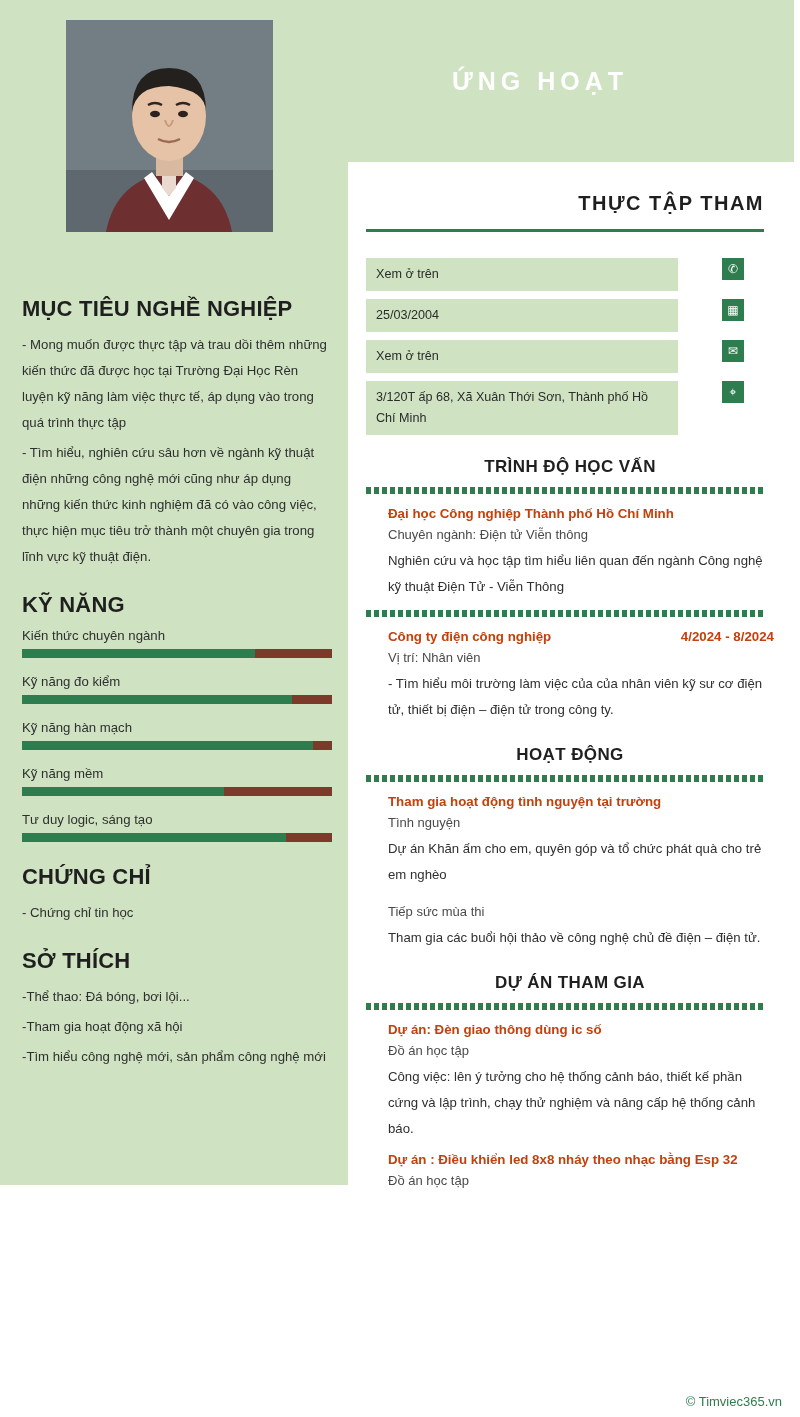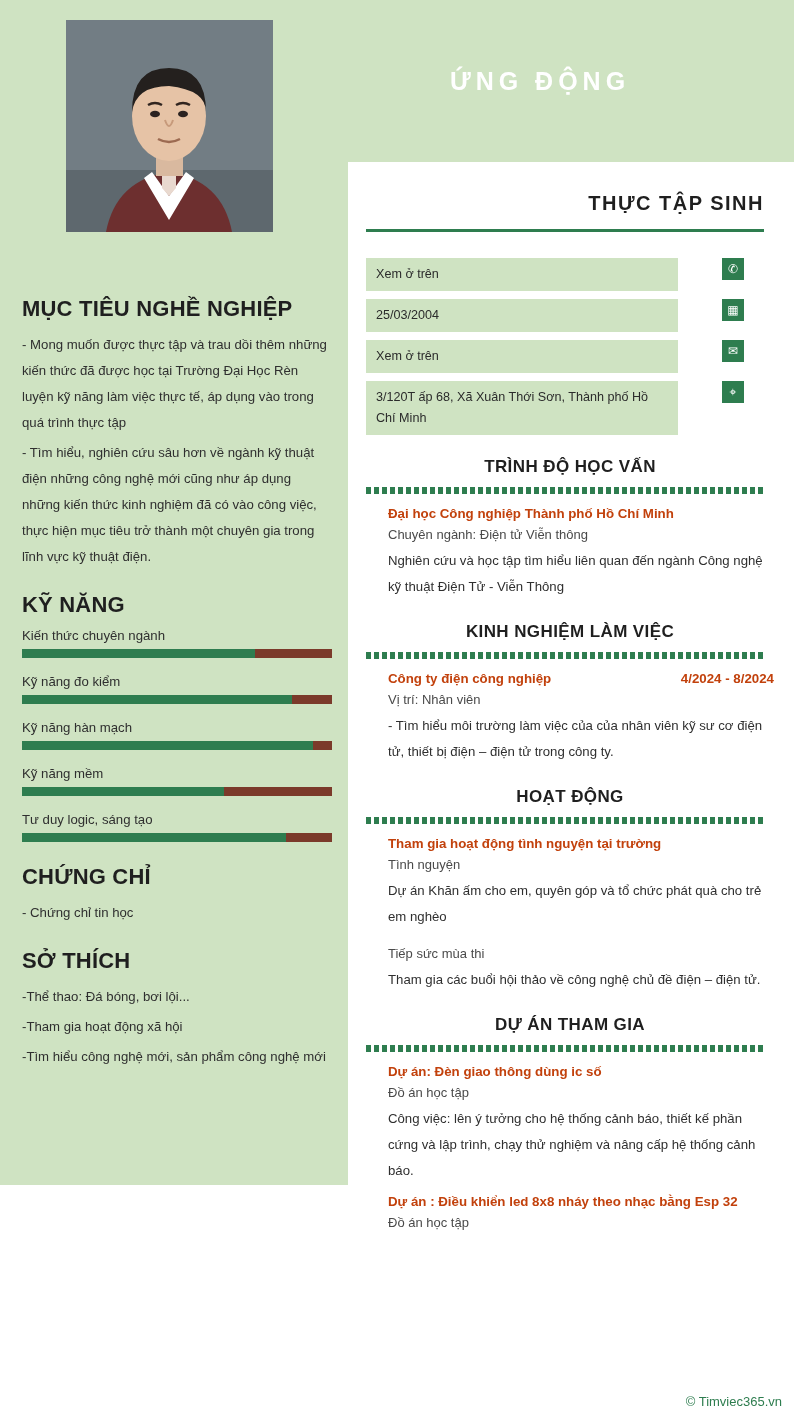--- a/index.html
+++ b/index.html
@@ -205,21 +205,21 @@
     font-size: 13px;
     color: #2e7d4f;
   }
 </style>
 </head>
 <body>
 
 <div class="page">
 
   <div class="header">
-    <div class="header-title">ỨNG ĐỘNG</div>
+    <div class="header-title">ỨNG HOẠT</div>
   </div>
 
   <div class="photo">
     <svg width="207" height="212" viewBox="0 0 207 212" xmlns="http://www.w3.org/2000/svg">
       <rect width="207" height="212" fill="#727d84"></rect>
       <rect y="150" width="207" height="62" fill="#5e686e"></rect>
 
       <path d="M40 212 Q50 160 103 152 Q156 160 166 212 Z" fill="#6d2f2f"></path>
       <path d="M78 158 L103 200 L128 158 L120 152 L103 176 L86 152 Z" fill="#ffffff"></path>
       <path d="M96 150 L110 150 L110 168 L103 176 L96 168 Z" fill="#e9d9cf"></path>
@@ -295,21 +295,21 @@
         <p class="para">-Thể thao: Đá bóng, bơi lội...</p>
         <p class="para">-Tham gia hoạt động xã hội</p>
         <p class="para">-Tìm hiểu công nghệ mới, sản phẩm công nghệ mới</p>
       </div>
 
     </div>
   </div>
 
   <div class="right-col">
 
-    <div class="role-title">THỰC TẬP SINH</div>
+    <div class="role-title">THỰC TẬP THAM</div>
     <div class="divider"></div>
 
     <div class="contact-list">
       <div class="contact-row">
         <div class="contact-val">Xem ở trên</div>
         <div class="contact-ico">✆</div>
       </div>
       <div class="contact-row">
         <div class="contact-val">25/03/2004</div>
         <div class="contact-ico">▦</div>
@@ -331,21 +331,20 @@
         <div class="entry-head">
           <span>Đại học Công nghiệp Thành phố Hồ Chí Minh</span>
           <span class="date"></span>
         </div>
         <div class="entry-sub">Chuyên ngành: Điện tử Viễn thông</div>
         <div class="entry-body">Nghiên cứu và học tập tìm hiểu liên quan đến ngành Công nghệ kỹ thuật Điện Tử - Viễn Thông</div>
       </div>
     </div>
 
     <div>
-      <div class="sec-head-right">KINH NGHIỆM LÀM VIỆC</div>
       <div class="dash-rule"></div>
       <div class="entry">
         <div class="entry-head">
           <span>Công ty  điện công nghiệp</span>
           <span class="date">4/2024 - 8/2024</span>
         </div>
         <div class="entry-sub">Vị trí: Nhân viên</div>
         <div class="entry-body">- Tìm hiểu môi trường làm việc của của nhân viên kỹ sư cơ điện tử, thiết bị điện – điện tử trong công ty.</div>
       </div>
     </div>

